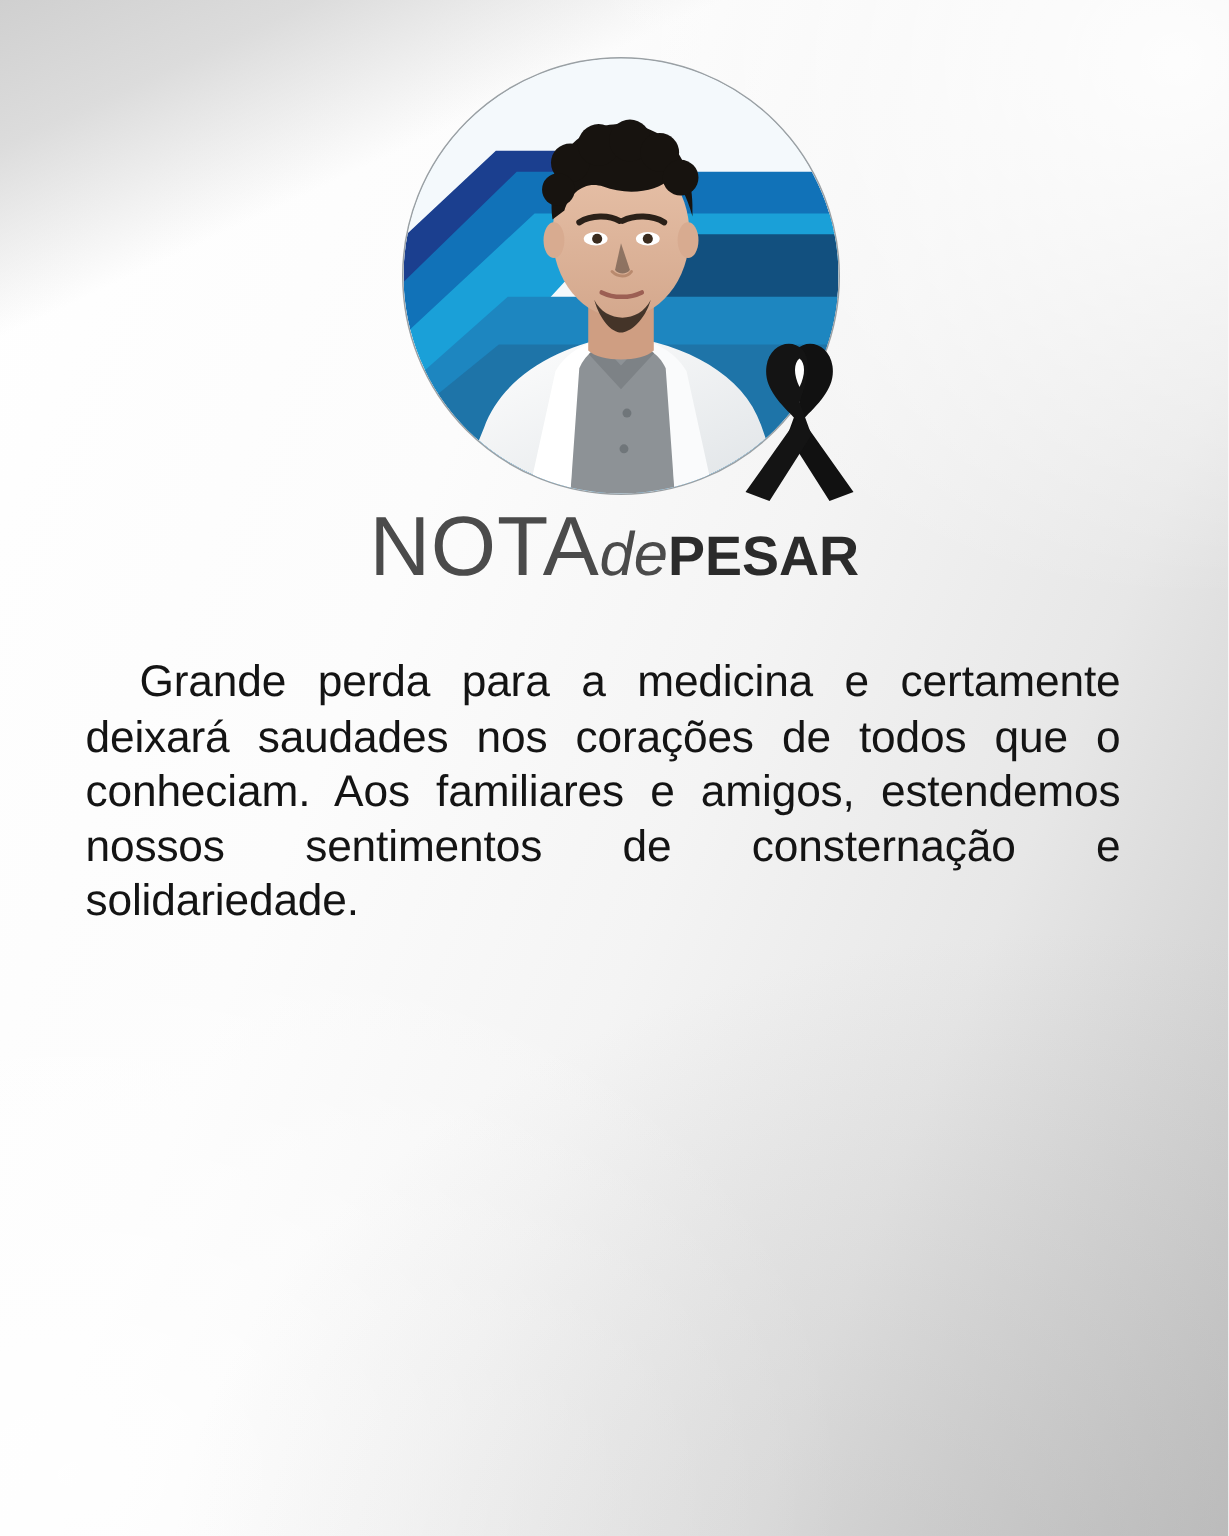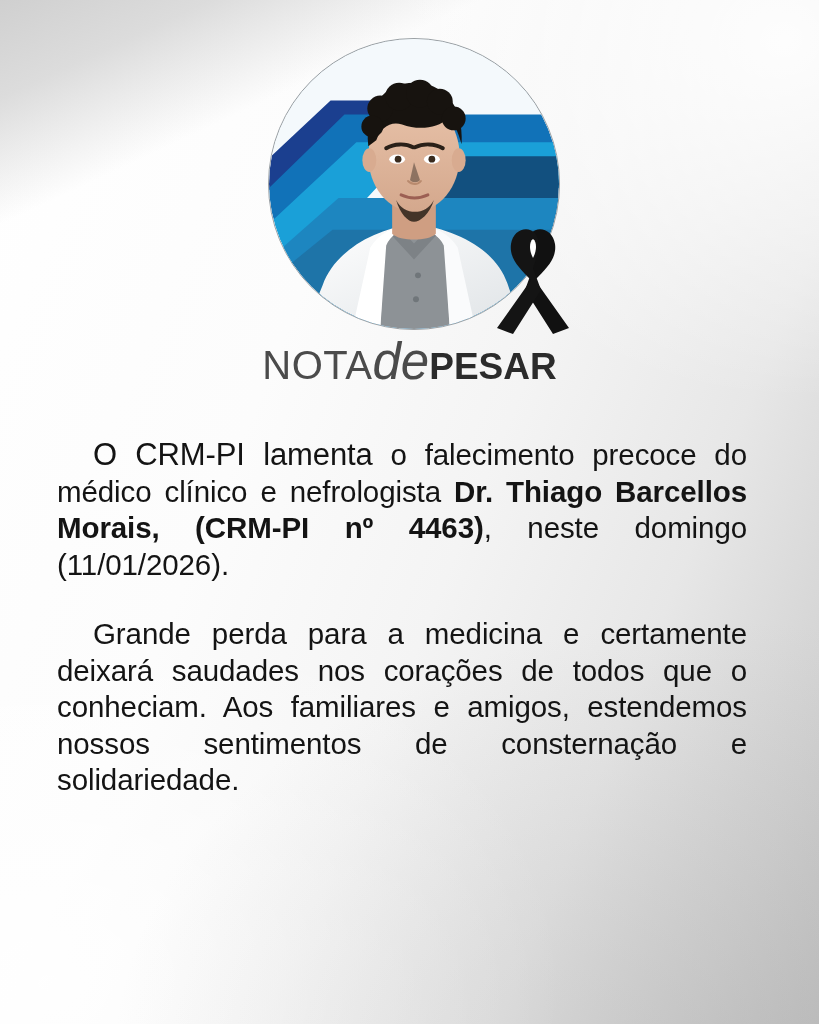--- a/index.html
+++ b/index.html
@@ -77,27 +77,27 @@
   .title {
     position: absolute;
     left: 0;
     right: 0;
     top: 336px;
     text-align: center;
     white-space: nowrap;
     line-height: 1;
   }
   .title .t-light {
-    font-size: 40px;
+    font-size: 56px;
     font-weight: 300;
     letter-spacing: 0.5px;
     color: #4b4b4b;
   }
   .title .t-italic {
-    font-size: 51px;
+    font-size: 41px;
     font-weight: 300;
     font-style: italic;
     color: #4b4b4b;
     letter-spacing: 0px;
     text-align: center;
   }
   .title .t-bold {
     font-size: 37px;
     font-weight: 700;
     letter-spacing: 0px;
@@ -215,21 +215,20 @@
         <path d="M42 30 C 38 22 38 14 42 11 C 46 14 46 22 42 30 Z" fill="#ffffff"></path>
       </svg>
     </div>
   </div>
 
   <div class="title">
     <span class="t-light">NOTA</span><span class="t-italic">de</span><span class="t-bold">PESAR</span>
   </div>
 
   <div class="body-copy">
-    <p><span class="lead">O CRM-PI lamenta</span><span> o falecimento precoce do médico clínico e nefrologista </span><b>Dr. Thiago Barcellos Morais, (CRM-PI nº 4463)</b><span>, neste domingo (11/01/2026).</span></p>
     <p>Grande perda para a medicina e certamente deixará saudades nos corações de todos que o conheciam.  Aos familiares e amigos, estendemos nossos sentimentos de consternação e solidariedade.</p>
   </div>
 
   <div class="footer">
 
     
 
     
 
     

